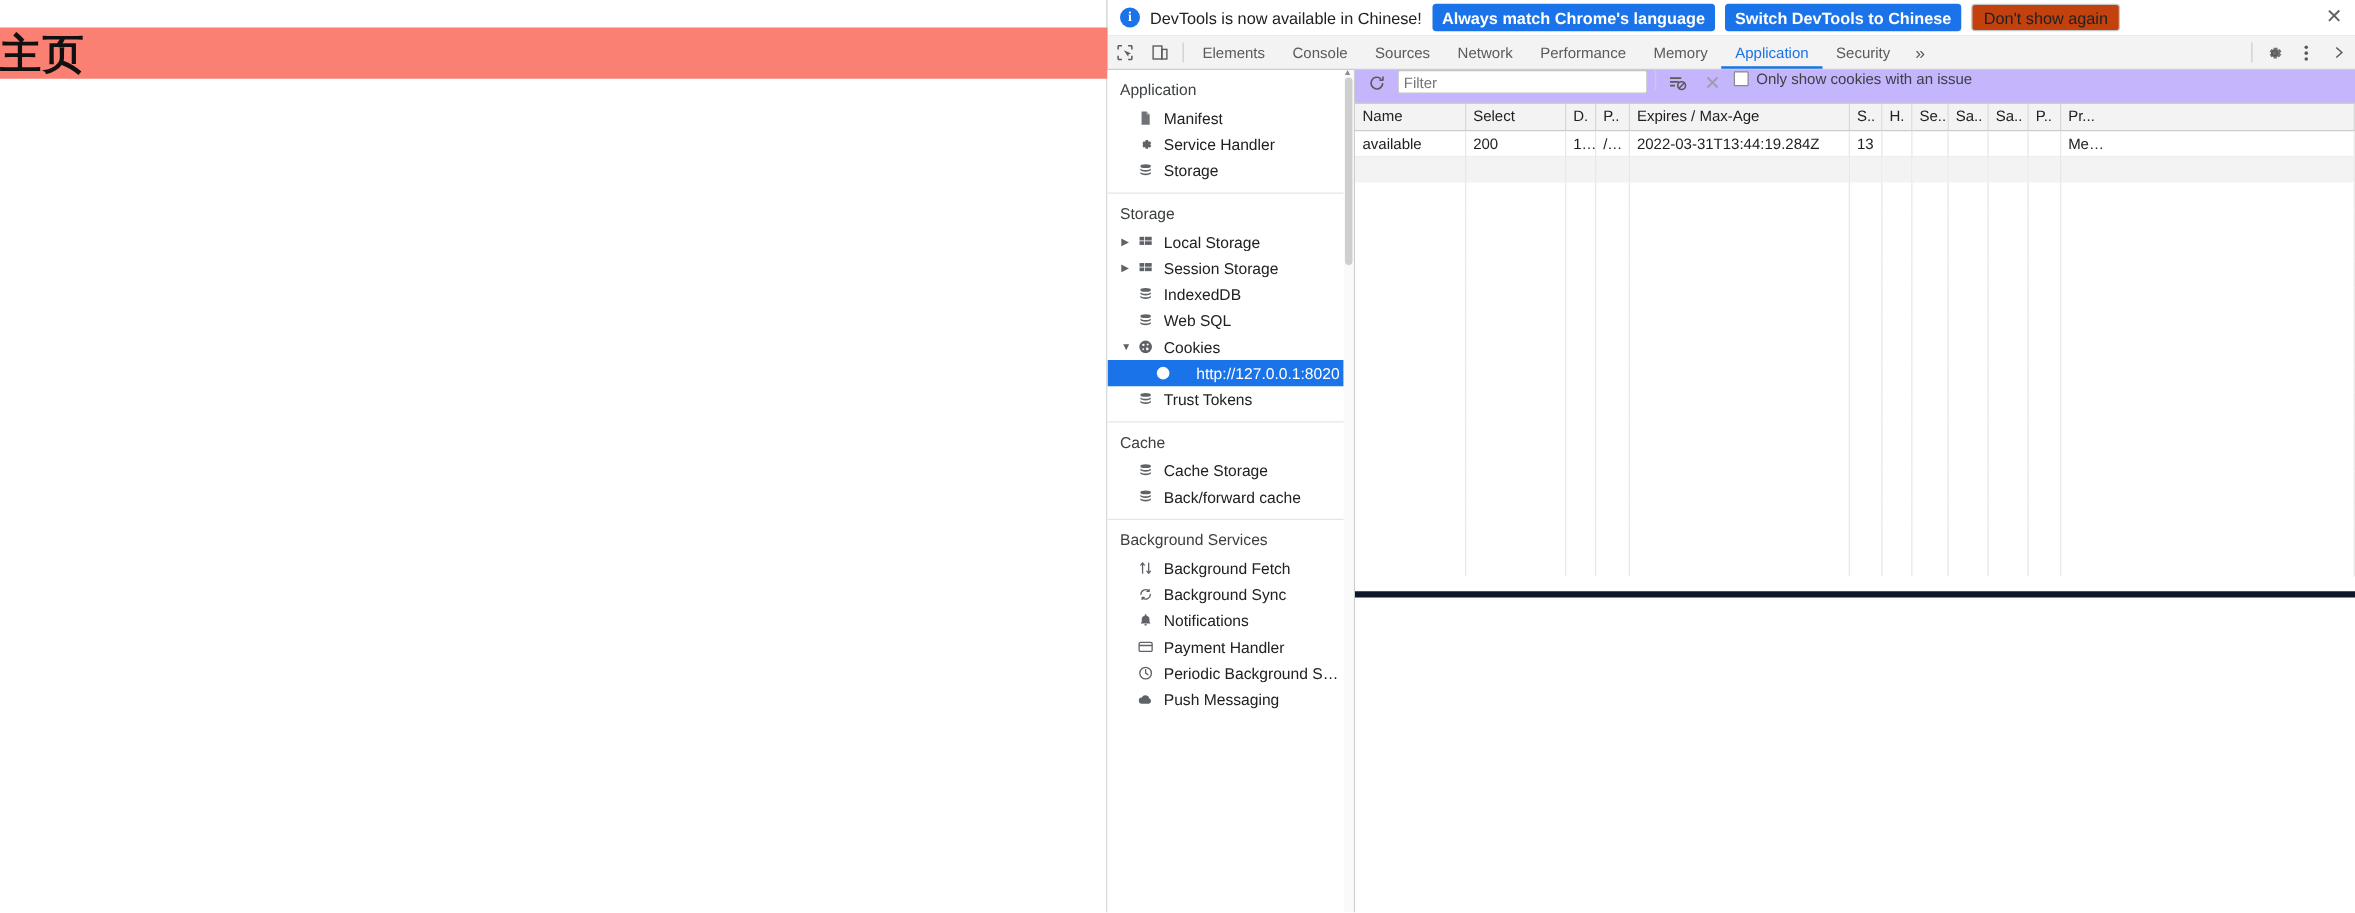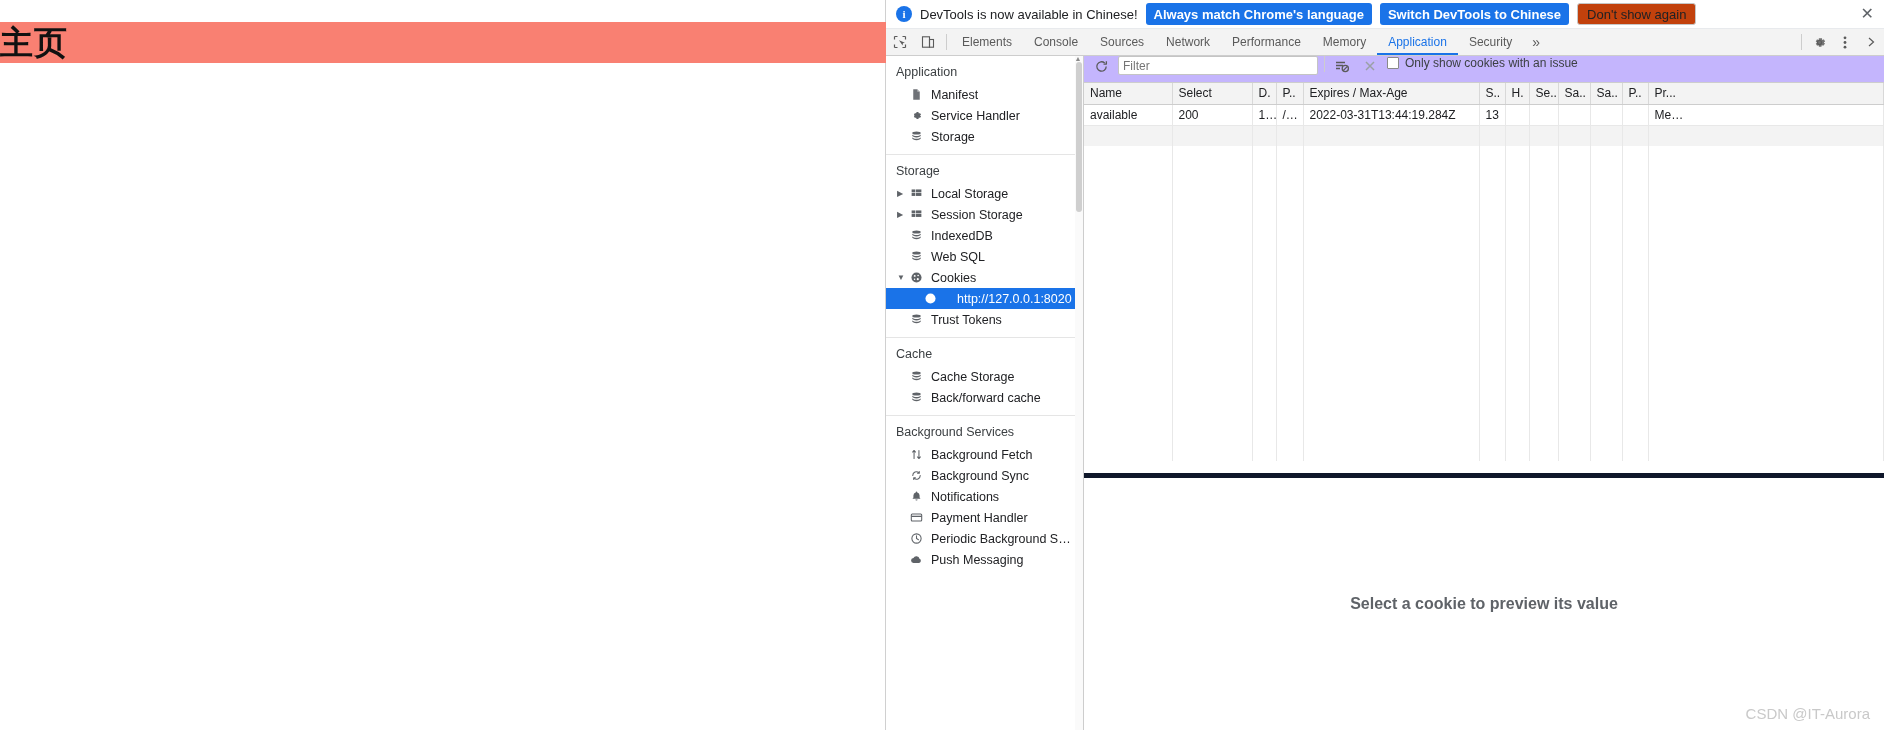--- a/index.html
+++ b/index.html
@@ -748,21 +748,17 @@
                   <td></td>
                   <td></td>
                   <td></td>
                   <td></td>
                   <td></td>
                 </tr>
               </tbody>
           </table>
         </div>
 
-        <div class="preview">
-          <div class="preview-text">Select a cookie to preview its value</div>
-          <div class="watermark">CSDN @IT-Aurora</div>
-        </div>
 
       </div>
     </div>
   </div>
 </div>
 
 </body></html>

